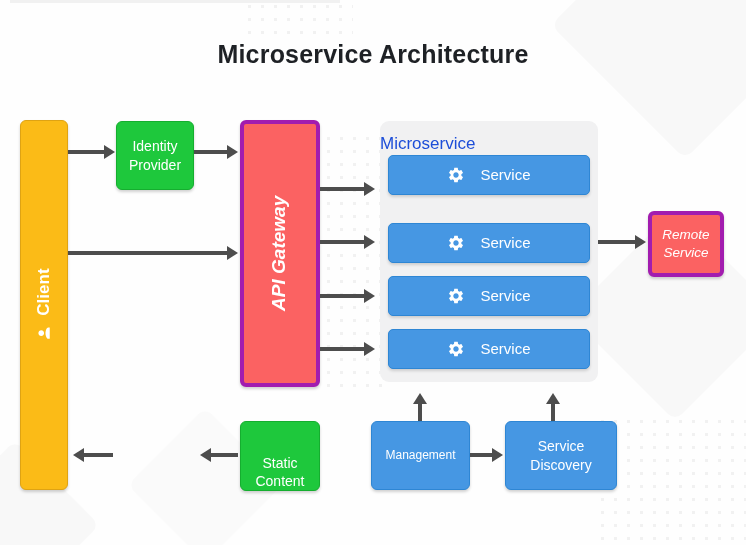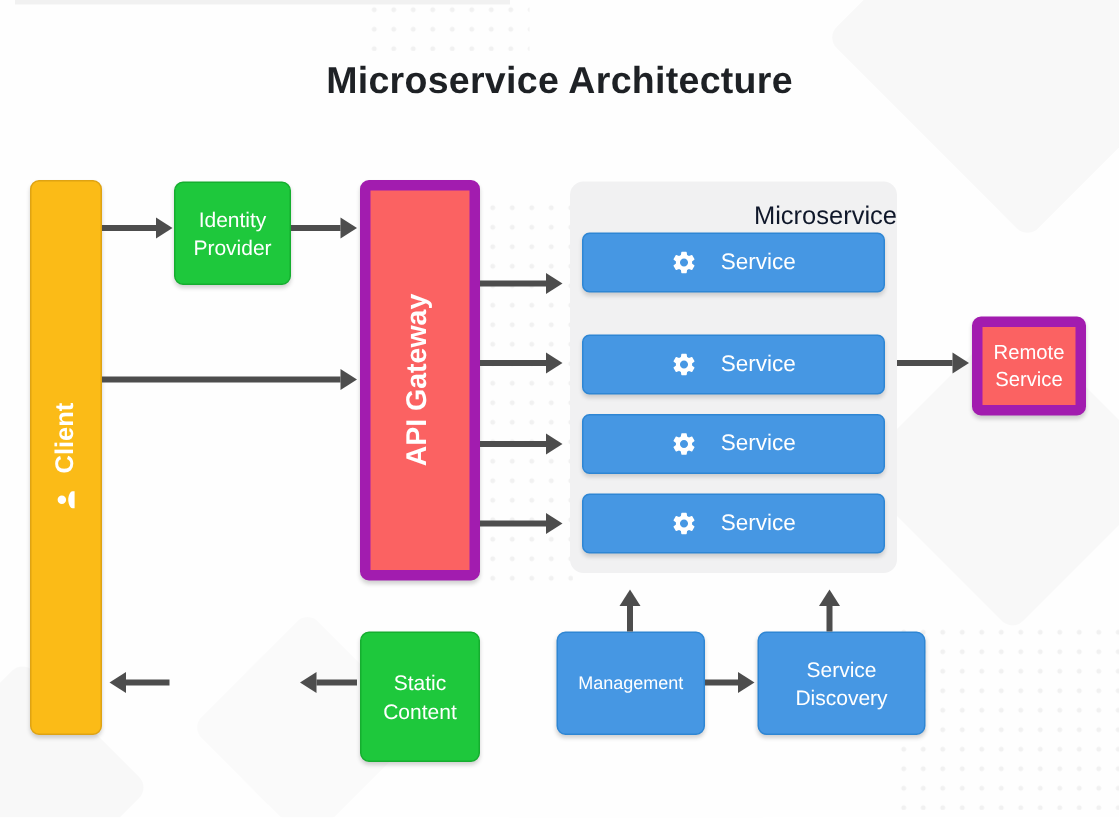--- a/index.html
+++ b/index.html
@@ -26,41 +26,41 @@
 
   
   .node {
     position:absolute; box-sizing:border-box; border-radius:6px;
     display:flex; align-items:center; justify-content:center;
     color:#ffffff; font-weight:500; text-align:center; line-height:1.3;
     box-shadow:0 2px 3px rgba(0,0,0,0.18);
   }
   .node.yellow { background:#fbbb17; border:1px solid #dfa313; }
   .node.green  { background:#1ec83c; border:1px solid #15ae2f; }
-  .node.red    { background:#fb6262; border:7px solid #a21caf; }
+  .node.red    { background:#fb6262; border:4px solid #a21caf;font-style:italic; }
   .node.blue   { background:#4697e3; border:1px solid #2e86d4; }
   .node.gray   { background:#f1f1f2; border:none; box-shadow:none; border-radius:9px; color:#22272c; }
 
   .vlabel {
     transform:rotate(-90deg); white-space:nowrap;
     display:flex; align-items:center; gap:9px;
   }
   #client        { left:20px;  top:120px; width:48px;  height:370px; font-size:17px; font-weight:bold; }
   #identity-provider { left:116px; top:121px; width:78px;  height:69px;  font-size:14px; }
   #api-gateway   { left:240px; top:120px; width:80px;  height:267px; font-size:19px; font-weight:bold; }
   #remote-service{ left:648px; top:211px; width:76px;  height:66px;  font-size:13.5px; padding:4px; }
   #cdn           { left:115px; top:421px; width:80px;  height:69px;  font-size:14px; font-weight:bold; }
-  #static-content{ left:240px; top:421px; width:80px;  height:87px;  font-size:14px; }
+  #static-content{ left:240px; top:421px; width:80px;  height:70px;  font-size:14px;align-items:flex-end; }
   #management    { left:371px; top:421px; width:99px;  height:69px;  font-size:12px; }
   #service-discovery { left:505px; top:421px; width:112px; height:69px; font-size:14px; }
 
   
   #microservice-group { left:380px; top:121px; width:218px; height:261px; display:block; }
   .group-title {
-    margin-top:12px; text-align:right; font-size:17px; font-weight:500; color:#0f172a;
+    margin-top:12px; text-align:left; font-size:17px; font-weight:500; color:#1d4ed8;
   }
   .service-box {
     position:absolute; left:8px; width:202px; height:40px;
     background:#4697e3; border:1px solid #2e86d4; border-radius:5px;
     box-sizing:border-box; display:flex; align-items:center; justify-content:center;
     gap:15px; color:#fff; font-size:15px; font-weight:500;
     box-shadow:0 2px 3px rgba(0,0,0,0.15);
   }
   .service-box:nth-of-type(1) { top:49px;  }
   .service-box:nth-of-type(2) { top:102px; }

